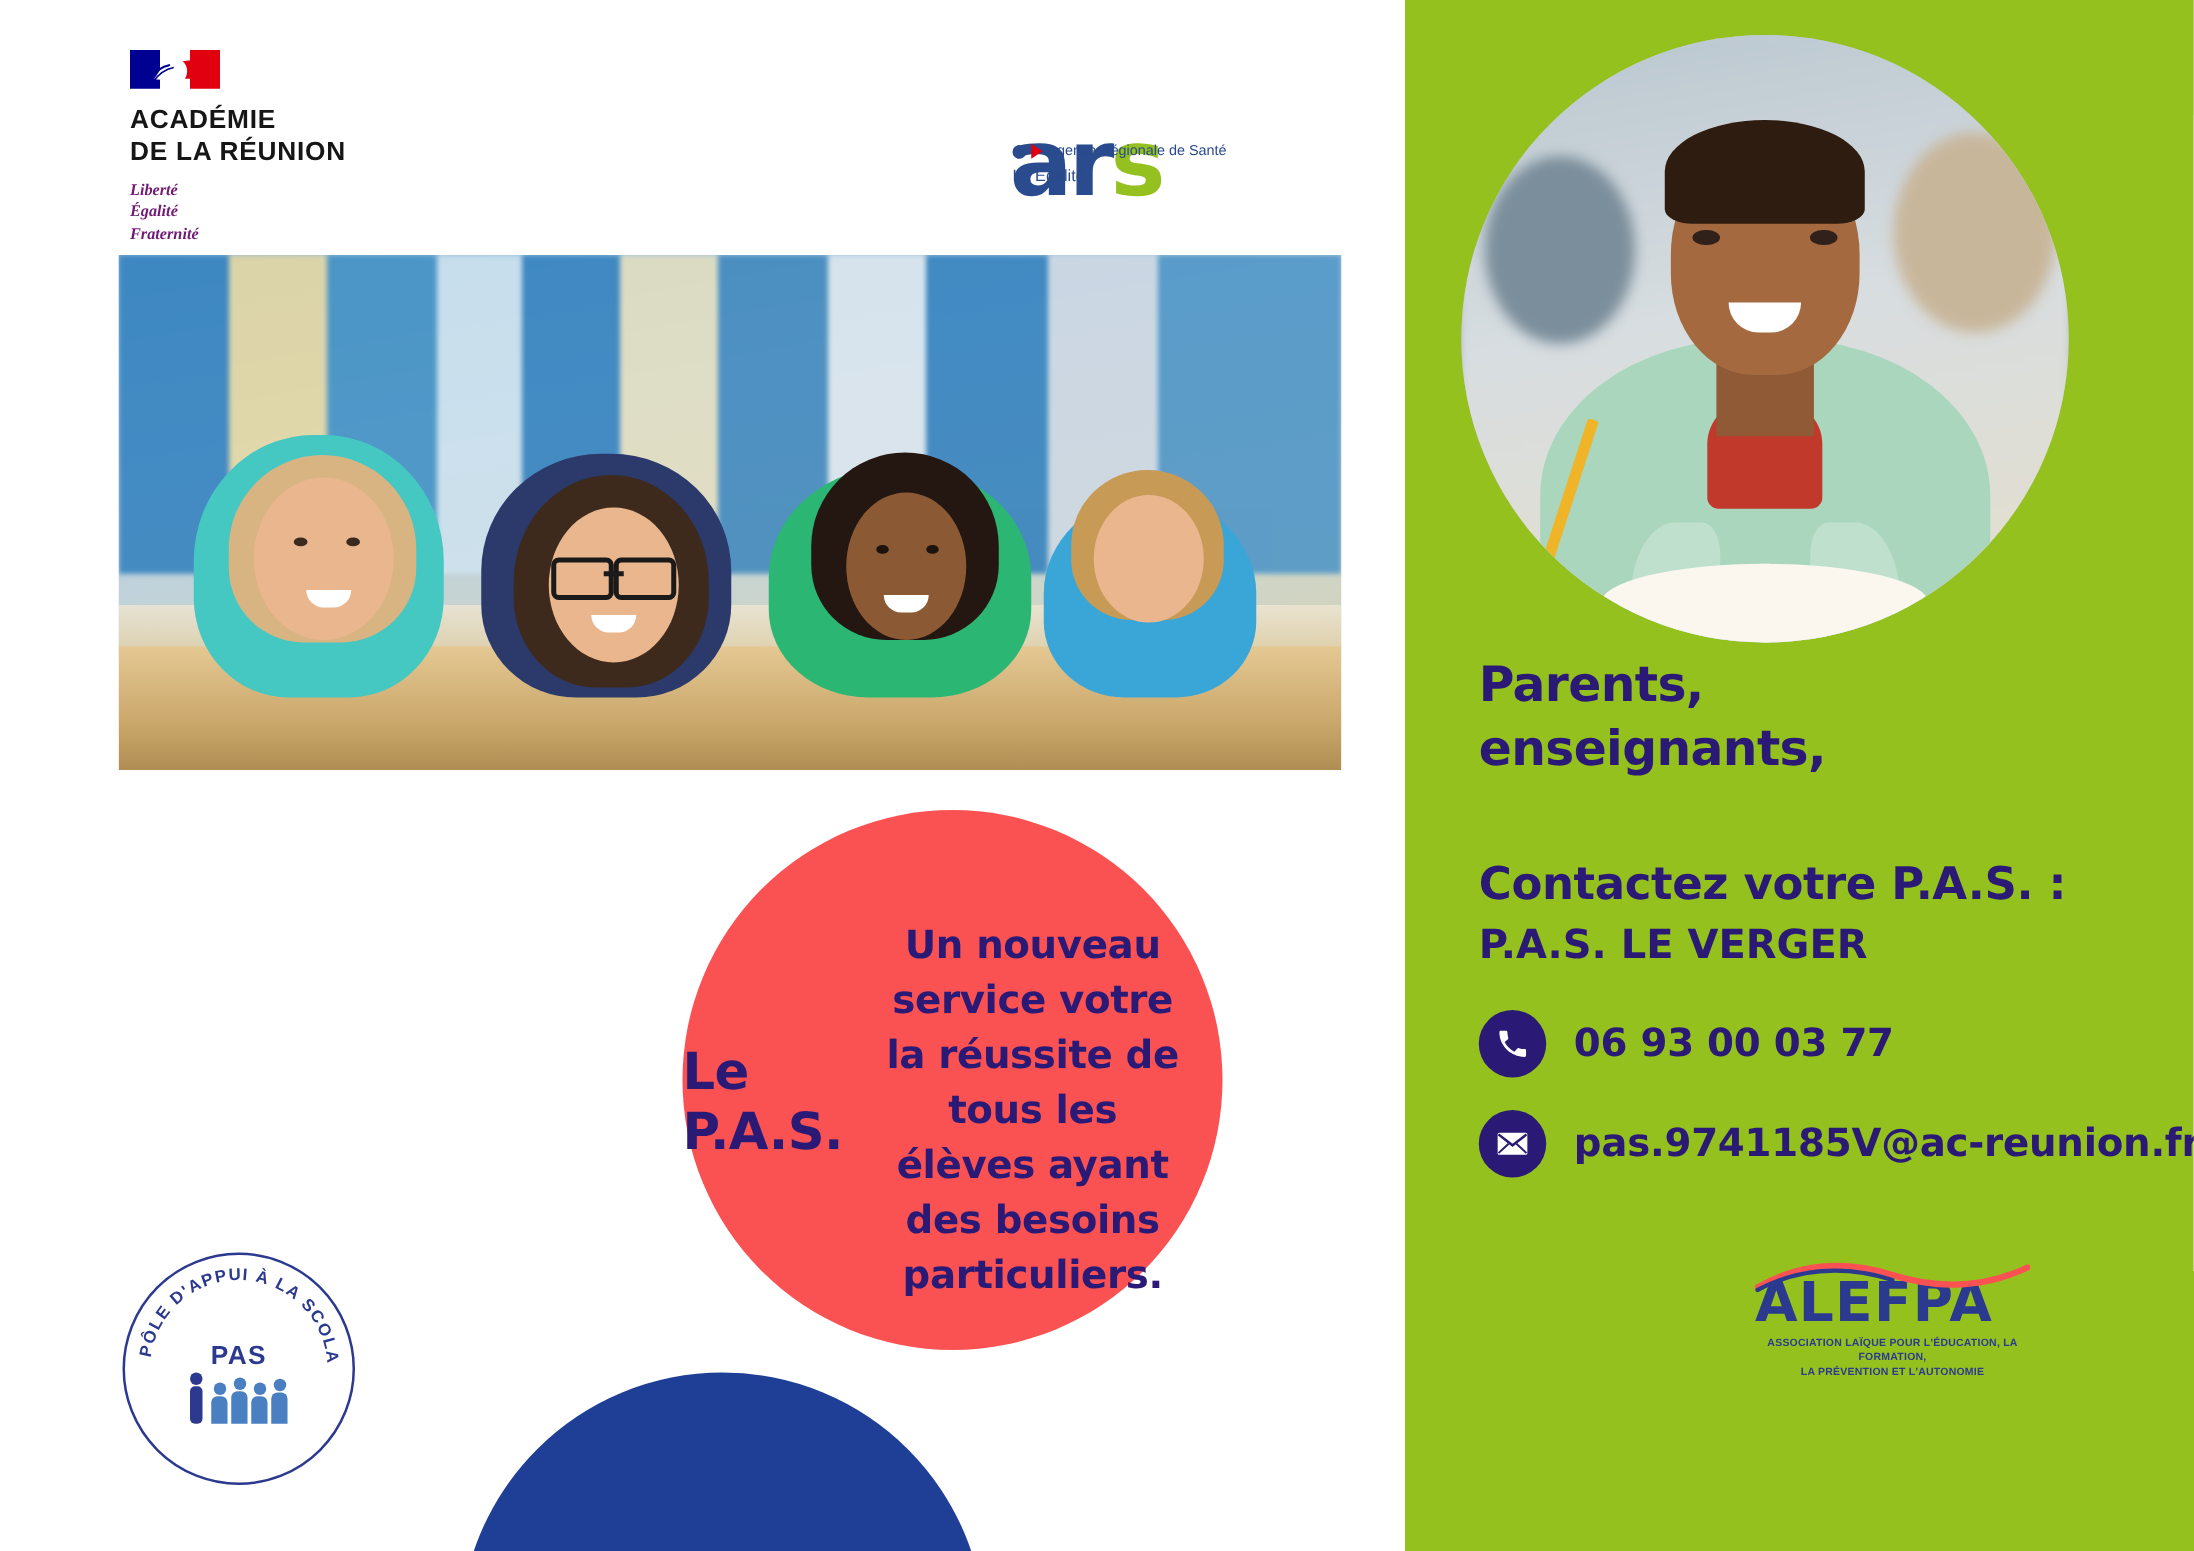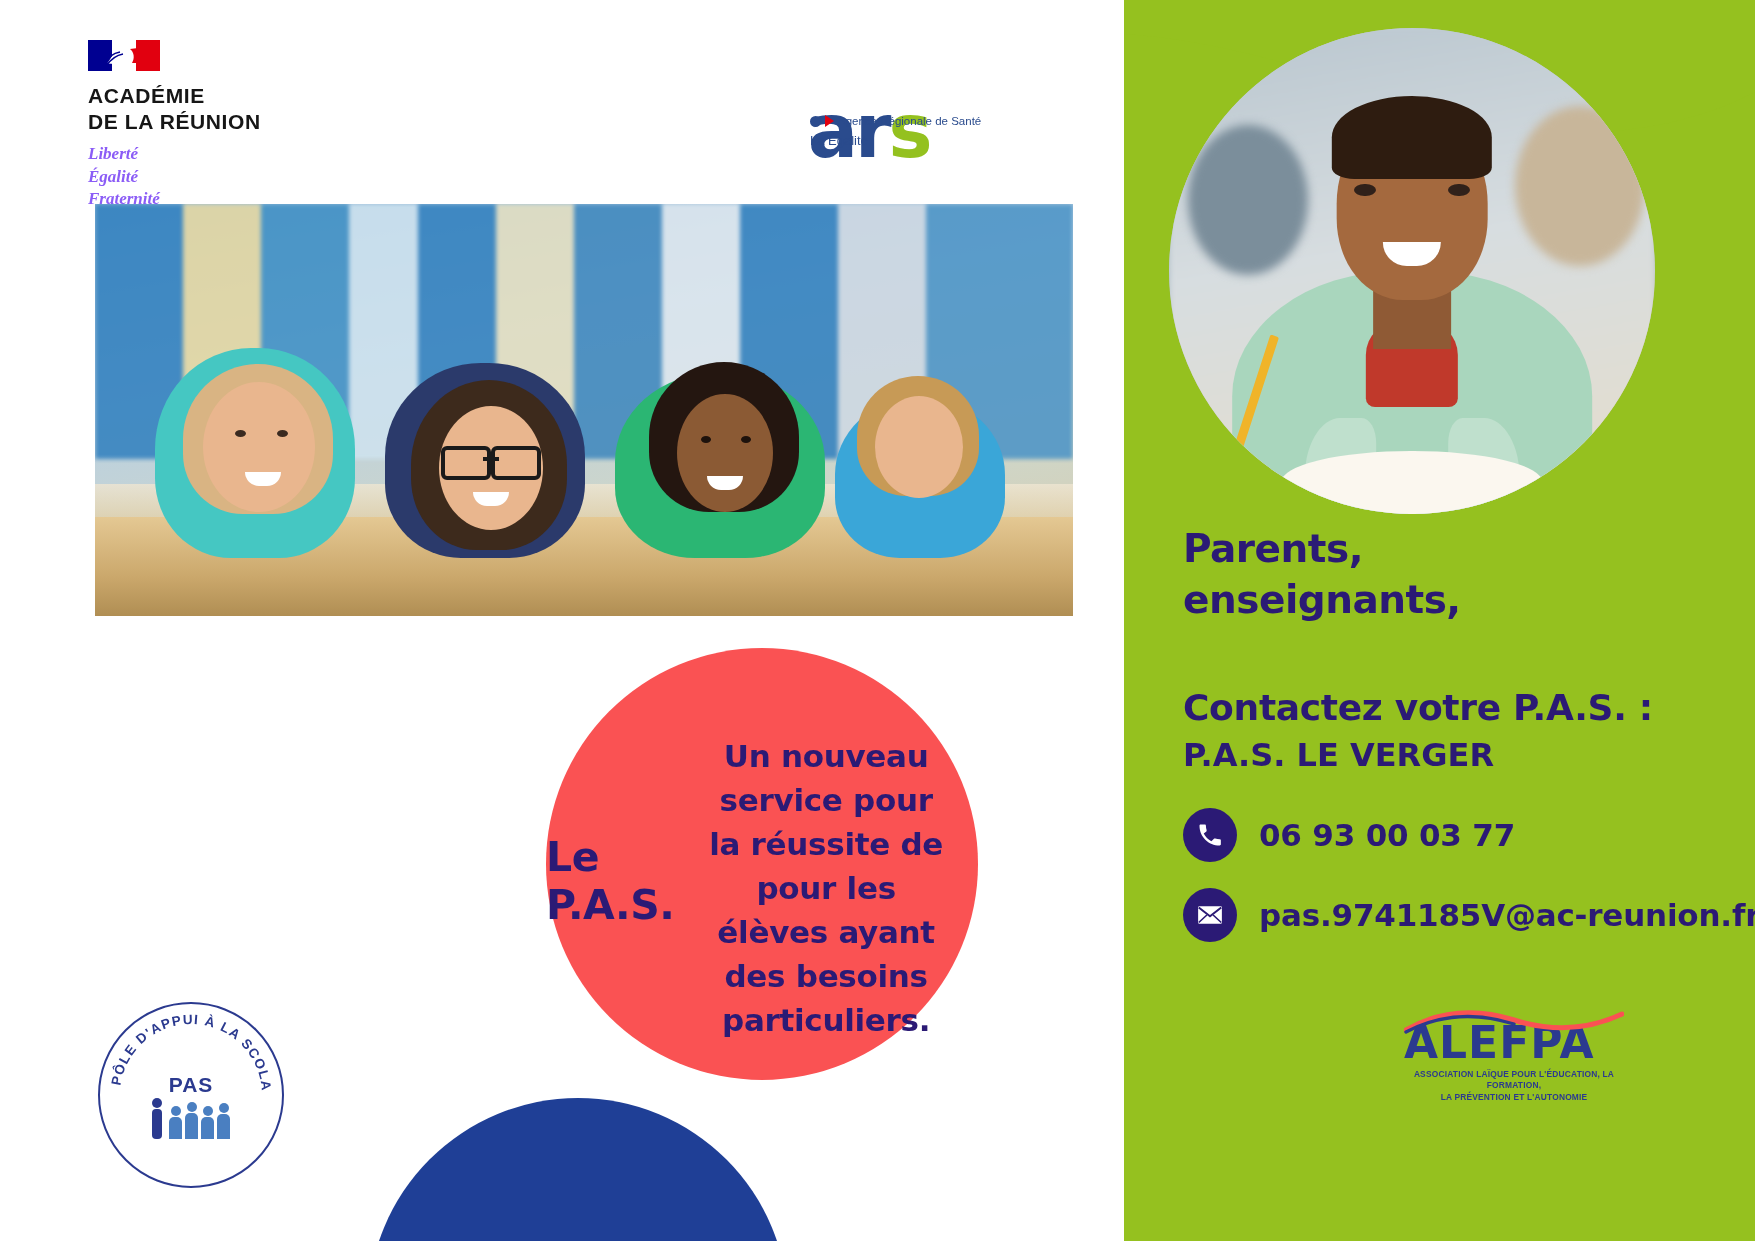--- a/index.html
+++ b/index.html
@@ -34,21 +34,21 @@
     left: 1124px; top: 0;
     width: 631px;
     height: 1241px;
     background: #95c11f;
     overflow: hidden;
   }
 
   
   #academie-logo {
     position: absolute;
-    left: 88px;
+    left: 104px;
     top: 40px;
     width: 300px;
   }
   .marianne-flag {
     width: 72px;
     height: 31px;
     display: flex;
     margin-bottom: 12px;
     border: 0;
   }
@@ -66,23 +66,23 @@
     font-size: 21px;
     line-height: 1.22;
     letter-spacing: 0.6px;
     color: #161616;
     margin-bottom: 9px;
   }
   #academie-motto {
     font-family: "Liberation Serif", serif;
     font-style: italic;
     font-weight: 700;
-    font-size: 17px;
+    font-size: 13px;
     line-height: 1.32;
-    color: #8b5cf6;
+    color: #701a75;
   }
 
   
   #ars-logo {
     position: absolute;
     left: 808px;
     top: 55px;
     width: 180px;
     height: 95px;
   }
@@ -653,21 +653,21 @@
           <span class="seal-fig" style="height:22px;"></span>
           <span class="seal-fig" style="height:26px;"></span>
           <span class="seal-fig" style="height:22px;"></span>
           <span class="seal-fig" style="height:25px;"></span>
         </div>
       </div>
     </div>
 
     <div id="red-circle">
       <div id="red-circle-title">Le P.A.S.</div>
-      <div id="red-circle-body">Un nouveau service pour la réussite de pour les élèves ayant des besoins particuliers.</div>
+      <div id="red-circle-body">Un nouveau service votre la réussite de tous les élèves ayant des besoins particuliers.</div>
     </div>
   </div>
 
   <div id="right-panel">
     <svg id="green-curve" viewBox="0 0 631 200" preserveAspectRatio="none">
       <path d="M0,0 L631,0 L631,92 C520,150 380,140 260,96 C180,66 90,40 0,34 Z" fill="#95c11f"></path>
     </svg>
   </div>
 
   <div id="student-photo">

